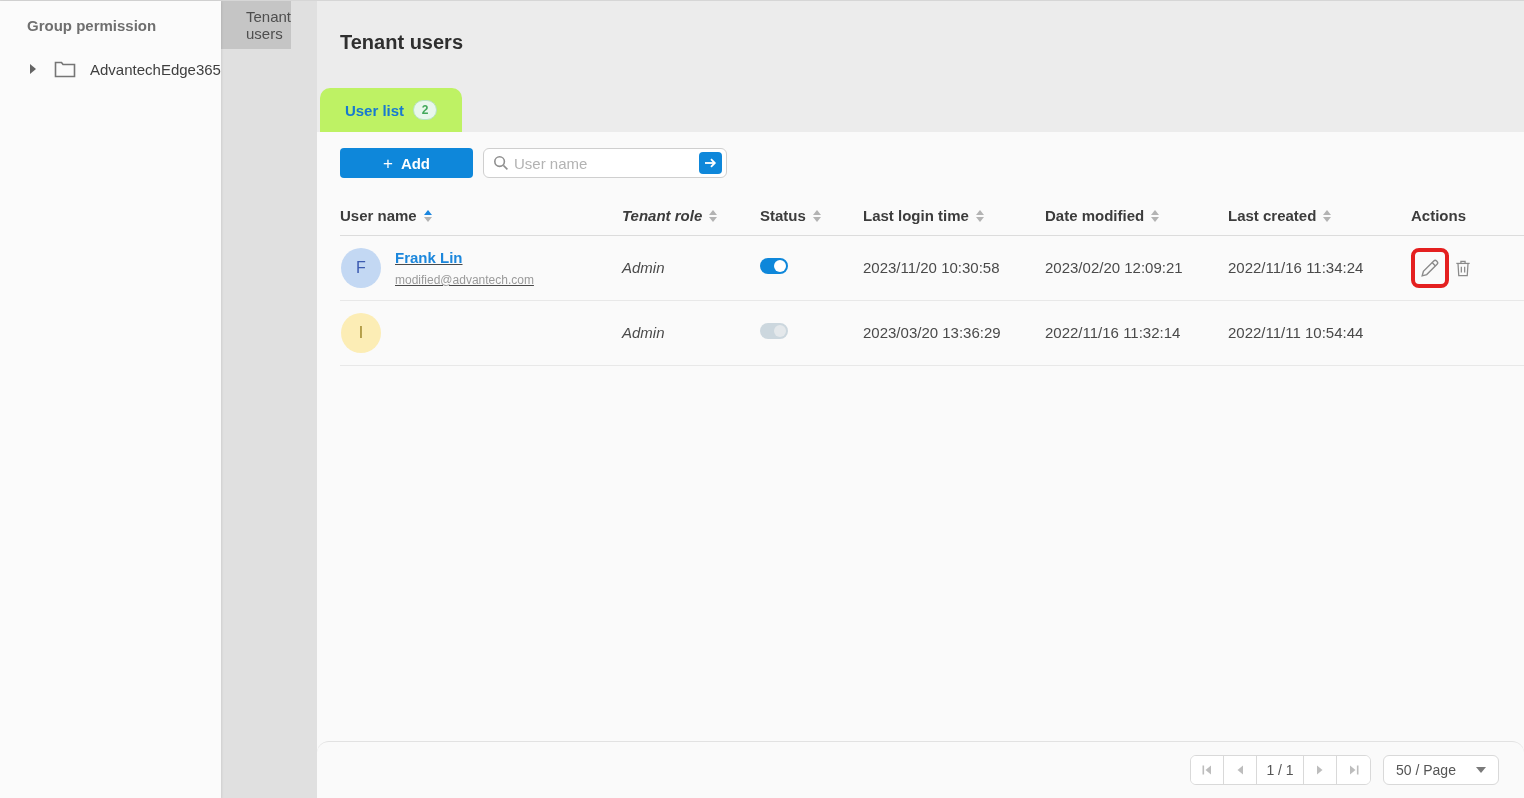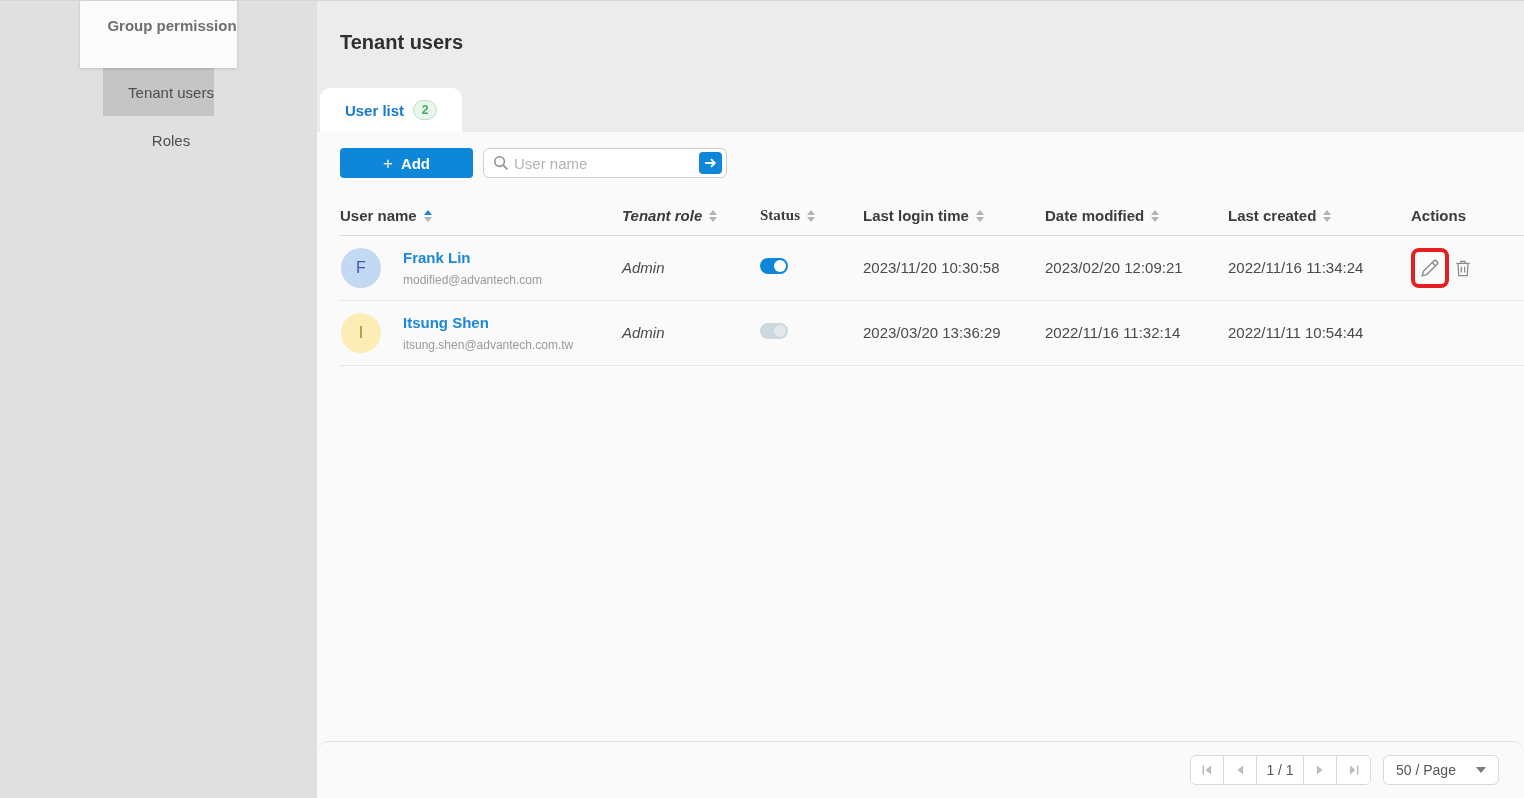--- a/index.html
+++ b/index.html
@@ -14,21 +14,21 @@
     width:1524px; height:798px;
     display:flex;
     border-top:1px solid #d6d6d6;
   }
 
   
   .sidebar {
     width:317px; height:100%;
     background:#e0e0e0;
     flex:0 0 317px;
-    display:flex; flex-direction:column;align-items:center;
+    display:flex; 
   }
   .sidebar-top {
     background:#fbfbfb;
     padding:16px 0 14px 0;
     box-shadow:0 1px 3px rgba(0,0,0,0.14);
     position:relative; z-index:2;
   }
   .sidebar-section-title {
     font-size:15px; font-weight:bold; color:#6f6f6f;
     padding:0 0 0 27px; margin-bottom:20px;
@@ -59,21 +59,21 @@
 
   
   .main { flex:1; display:flex; flex-direction:column; background:#fafafa; }
 
   .main-header { background:#ececec; height:87px; padding:30px 0 0 23px; }
   .page-title { font-size:20px; font-weight:bold; color:#2f2f2f; }
 
   .tab-bar { background:#ececec; height:44px; display:flex; align-items:flex-end; padding-left:3px; }
   .tab {
     height:44px; min-width:142px;
-    background:#ffffff;
+    background:#bef264;
     border-radius:10px 10px 0 0;
     display:flex; align-items:center; justify-content:center;
     gap:9px; padding:0 18px;
     cursor:pointer;
   }
   .tab-label { color:#1779d0; font-size:15px; font-weight:bold; }
   .tab-badge {
     min-width:24px; height:20px; padding:0 6px;
     background:#e8f7ec; border:1px solid #b7e3c0; border-radius:10px;
     color:#43a95c; font-size:12px; font-weight:bold;
@@ -131,36 +131,36 @@
     width:0; height:0;
     border-left:4px solid transparent; border-right:4px solid transparent;
     border-top:5px solid #b3b3b3;
   }
   .cell[data-sort="asc"] .caret-up { border-bottom-color:#1a86e0; }
 
   .t-row { display:flex; align-items:center; height:65px; border-bottom:1px solid #e8e8e8; }
 
   .col-1 { width:282px; display:flex; align-items:center; }
   .col-2 { width:138px;font-style:italic; }
-  .col-3 { width:103px;font-family:Liberation Serif, serif; }
+  .col-3 { width:103px; }
   .col-4 { width:182px; }
   .col-5 { width:183px; }
   .col-6 { width:183px; }
   .col-7 { width:113px; display:flex; align-items:center; }
 
   .cell-text { font-size:15px; color:#4a4a4a; }
 
   .avatar {
     width:40px; height:40px; border-radius:50%;
     display:flex; align-items:center; justify-content:center;
     font-size:16px; flex:0 0 40px; margin-left:1px;
   }
   .avatar.blue { background:#c3d8f3; color:#3c5bb0; }
   .avatar.yellow { background:#fcedb5; color:#a18a2c; }
-  .user-id { margin-left:22px; display:flex; flex-direction:column; gap:7px; }
+  .user-id { margin-left:14px; display:flex; flex-direction:column; gap:7px;text-decoration:underline; }
   .user-name { color:#1c87dc; font-size:15px; font-weight:bold; cursor:pointer; }
   .user-email { color:#9a9a9a; font-size:12px; }
 
   .toggle {
     width:28px; height:16px; border-radius:8px;
     position:relative; cursor:pointer; display:inline-block;
   }
   .toggle .knob {
     width:12px; height:12px; border-radius:50%;
     position:absolute; top:2px; right:2px;
@@ -214,20 +214,29 @@
   }
 </style>
 </head>
 <body>
 
 <div class="app">
 
   <div class="sidebar">
     <div class="sidebar-top">
       <div class="sidebar-section-title">Group permission</div>
+      <div class="tree-row">
+        <span class="tree-arrow"></span>
+        <span class="tree-folder">
+          <svg width="22" height="18" viewBox="0 0 22 18" fill="none" stroke="#757575" stroke-width="1.6">
+            <path d="M1.5 2.5h6l1.5 2h11.5v12h-19z"></path>
+          </svg>
+        </span>
+        <span class="tree-label">AdvantechEdge365</span>
+      </div>
     </div>
     <div class="sidebar-item selected">
       <span>Tenant users</span>
     </div>
     <div class="sidebar-item">
       <span>Roles</span>
     </div>
   </div>
 
   <div class="main">
@@ -348,24 +357,20 @@
                 <path d="M6 6.5l.9 14.5h10.2L18 6.5"></path>
                 <path d="M10 10.5v7M14 10.5v7"></path>
               </svg>
             </button>
           </div>
         </div>
 
         <div class="t-row">
           <div class="col-1">
             <span class="avatar yellow">I</span>
-            <span class="user-id">
-              <span class="user-name">Itsung Shen</span>
-              <span class="user-email">itsung.shen@advantech.com.tw</span>
-            </span>
           </div>
           <div class="col-2"><span class="cell-text">Admin</span></div>
           <div class="col-3">
             <span class="toggle" data-state="off"><span class="knob"></span></span>
           </div>
           <div class="col-4"><span class="cell-text">2023/03/20 13:36:29</span></div>
           <div class="col-5"><span class="cell-text">2022/11/16 11:32:14</span></div>
           <div class="col-6"><span class="cell-text">2022/11/11 10:54:44</span></div>
           <div class="col-7"></div>
         </div>

